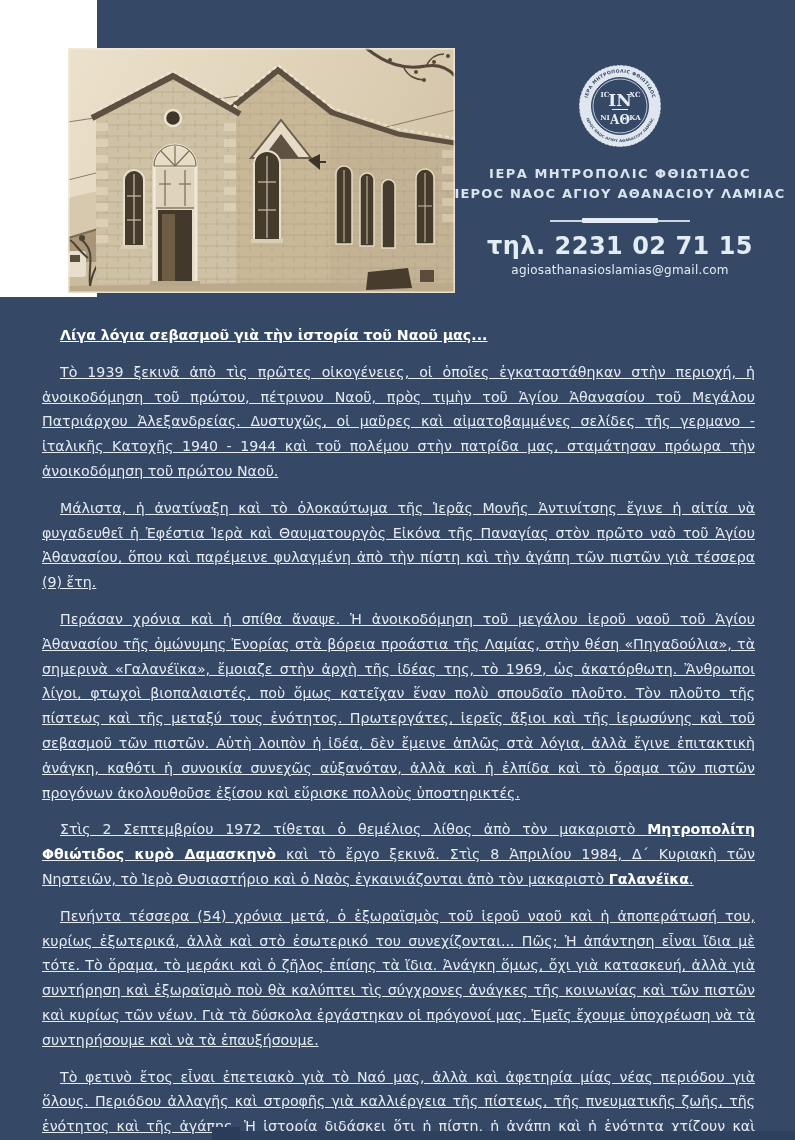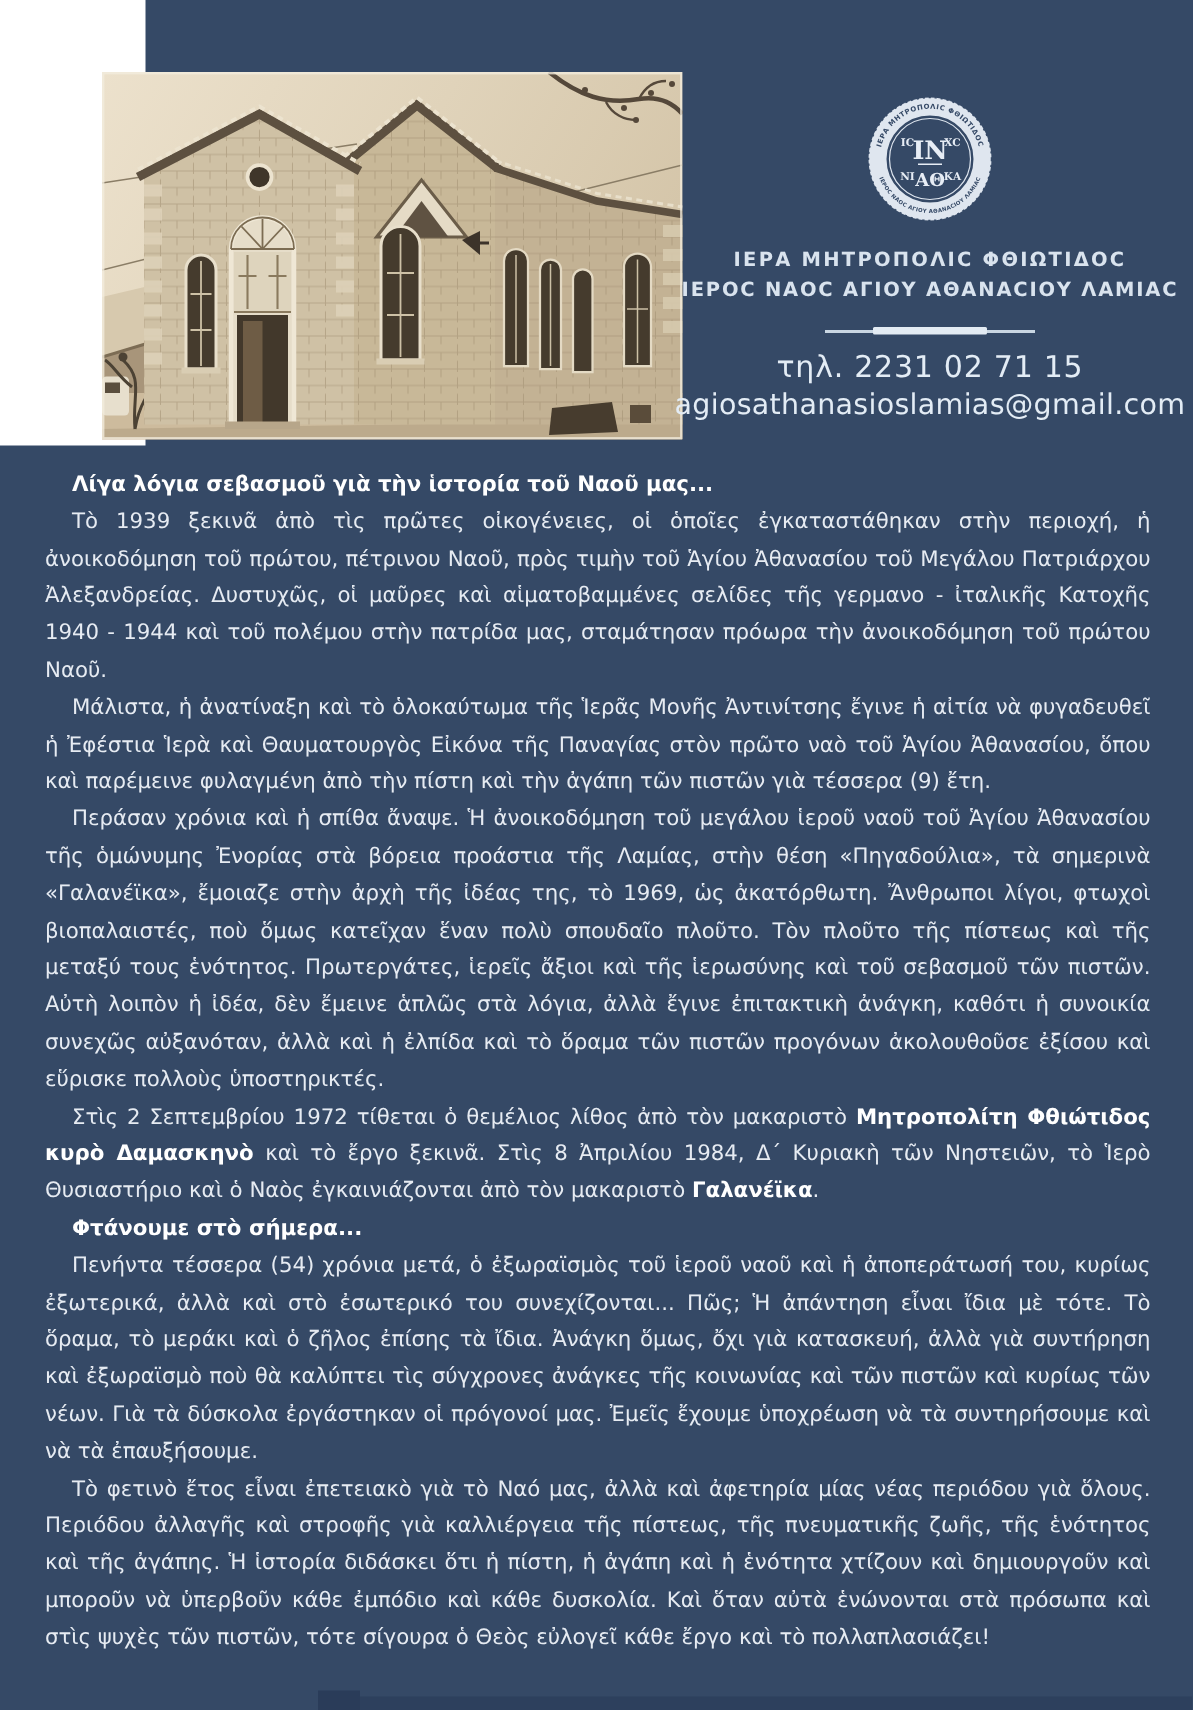--- a/index.html
+++ b/index.html
@@ -32,35 +32,35 @@
     margin-top:5px;font-size:13px;font-weight:bold;letter-spacing:1.2px;
     color:#d9e3ee;
   }
   .divider{
     margin:17px auto 0 auto;width:140px;height:5px;
     display:flex;align-items:center;justify-content:center;
   }
   .divider .thin{flex:1;height:2px;background:#c9d6e2;}
   .divider .thick{width:76px;height:5px;background:#e3ebf3;border-radius:1px;}
   .phone-line{
-    margin-top:9px;font-size:20px;font-weight:400;letter-spacing:0.5px;
+    margin-top:9px;font-size:24px;font-weight:700;letter-spacing:0.5px;
     color:#e3ecf5;
   }
   .email-line{
-    margin-top:3px;font-size:19px;font-weight:500;letter-spacing:0.2px;
+    margin-top:3px;font-size:12px;font-weight:500;letter-spacing:0.2px;
     color:#e3ecf5;
   }
   
   .article{
     position:absolute;left:30px;top:311px;width:737px;
     font-size:14.2px;line-height:24.8px;
     color:#e6ebf2;text-align:justify;
   }
   .article p,.article h2,.article h3{
-    margin:0;text-indent:18px;font-size:inherit;line-height:inherit;
+    margin:12px;text-indent:18px;font-size:inherit;line-height:inherit;text-decoration:underline;
   }
   .article h2,.article h3{font-weight:bold;color:#ffffff;text-align:left;}
   .article b{color:#ffffff;}
   
   .page-edge-shadow{
     position:absolute;left:212px;right:0;bottom:0;height:9px;
     background:#2d405d;
   }
   .page-edge-notch{
     position:absolute;left:212px;bottom:0;width:28px;height:13px;
@@ -278,20 +278,19 @@
   <div class="phone-line">τηλ. 2231 02 71 15</div>
   <div class="email-line">agiosathanasioslamias@gmail.com</div>
 </div>
 
 <div class="article">
   <h2>Λίγα λόγια σεβασμοῦ γιὰ τὴν ἱστορία τοῦ Ναοῦ μας...</h2>
   <p>Τὸ 1939 ξεκινᾶ ἀπὸ τὶς πρῶτες οἰκογένειες, οἱ ὁποῖες ἐγκαταστάθηκαν στὴν περιοχή, ἡ ἀνοικοδόμηση τοῦ πρώτου, πέτρινου Ναοῦ, πρὸς τιμὴν τοῦ Ἁγίου Ἀθανασίου τοῦ Μεγάλου Πατριάρχου Ἀλεξανδρείας. Δυστυχῶς, οἱ μαῦρες καὶ αἱματοβαμμένες σελίδες τῆς γερμανο - ἰταλικῆς Κατοχῆς 1940 - 1944 καὶ τοῦ πολέμου στὴν πατρίδα μας, σταμάτησαν πρόωρα τὴν ἀνοικοδόμηση τοῦ πρώτου Ναοῦ.</p>
   <p>Μάλιστα, ἡ ἀνατίναξη καὶ τὸ ὁλοκαύτωμα τῆς Ἱερᾶς Μονῆς Ἀντινίτσης ἔγινε ἡ αἰτία νὰ φυγαδευθεῖ ἡ Ἐφέστια Ἱερὰ καὶ Θαυματουργὸς Εἰκόνα τῆς Παναγίας στὸν πρῶτο ναὸ τοῦ Ἁγίου Ἀθανασίου, ὅπου καὶ παρέμεινε φυλαγμένη ἀπὸ τὴν πίστη καὶ τὴν ἀγάπη τῶν πιστῶν γιὰ τέσσερα (9) ἔτη.</p>
   <p>Περάσαν χρόνια καὶ ἡ σπίθα ἄναψε. Ἡ ἀνοικοδόμηση τοῦ μεγάλου ἱεροῦ ναοῦ τοῦ Ἁγίου Ἀθανασίου τῆς ὁμώνυμης Ἐνορίας στὰ βόρεια προάστια τῆς Λαμίας, στὴν θέση «Πηγαδούλια», τὰ σημερινὰ «Γαλανέϊκα», ἔμοιαζε στὴν ἀρχὴ τῆς ἰδέας της, τὸ 1969, ὡς ἀκατόρθωτη. Ἄνθρωποι λίγοι, φτωχοὶ βιοπαλαιστές, ποὺ ὅμως κατεῖχαν ἕναν πολὺ σπουδαῖο πλοῦτο. Τὸν πλοῦτο τῆς πίστεως καὶ τῆς μεταξύ τους ἑνότητος. Πρωτεργάτες, ἱερεῖς ἄξιοι καὶ τῆς ἱερωσύνης καὶ τοῦ σεβασμοῦ τῶν πιστῶν. Αὐτὴ λοιπὸν ἡ ἰδέα, δὲν ἔμεινε ἁπλῶς στὰ λόγια, ἀλλὰ ἔγινε ἐπιτακτικὴ ἀνάγκη, καθότι ἡ συνοικία συνεχῶς αὐξανόταν, ἀλλὰ καὶ ἡ ἐλπίδα καὶ τὸ ὅραμα τῶν πιστῶν προγόνων ἀκολουθοῦσε ἐξίσου καὶ εὕρισκε πολλοὺς ὑποστηρικτές.</p>
   <p><span>Στὶς 2 Σεπτεμβρίου 1972 τίθεται ὁ θεμέλιος λίθος ἀπὸ τὸν μακαριστὸ </span><b>Μητροπολίτη Φθιώτιδος κυρὸ Δαμασκηνὸ</b><span> καὶ τὸ ἔργο ξεκινᾶ. Στὶς 8 Ἀπριλίου 1984, Δ΄ Κυριακὴ τῶν Νηστειῶν, τὸ Ἱερὸ Θυσιαστήριο καὶ ὁ Ναὸς ἐγκαινιάζονται ἀπὸ τὸν μακαριστὸ </span><b>Γαλανέϊκα</b><span>.</span></p>
-  <h2>Φτάνουμε στὸ σήμερα...</h2>
   <p>Πενήντα τέσσερα (54) χρόνια μετά, ὁ ἐξωραϊσμὸς τοῦ ἱεροῦ ναοῦ καὶ ἡ ἀποπεράτωσή του, κυρίως ἐξωτερικά, ἀλλὰ καὶ στὸ ἐσωτερικό του συνεχίζονται... Πῶς; Ἡ ἀπάντηση εἶναι ἴδια μὲ τότε. Τὸ ὅραμα, τὸ μεράκι καὶ ὁ ζῆλος ἐπίσης τὰ ἴδια. Ἀνάγκη ὅμως, ὄχι γιὰ κατασκευή, ἀλλὰ γιὰ συντήρηση καὶ ἐξωραϊσμὸ ποὺ θὰ καλύπτει τὶς σύγχρονες ἀνάγκες τῆς κοινωνίας καὶ τῶν πιστῶν καὶ κυρίως τῶν νέων. Γιὰ τὰ δύσκολα ἐργάστηκαν οἱ πρόγονοί μας. Ἐμεῖς ἔχουμε ὑποχρέωση νὰ τὰ συντηρήσουμε καὶ νὰ τὰ ἐπαυξήσουμε.</p>
   <p>Τὸ φετινὸ ἔτος εἶναι ἐπετειακὸ γιὰ τὸ Ναό μας, ἀλλὰ καὶ ἀφετηρία μίας νέας περιόδου γιὰ ὅλους. Περιόδου ἀλλαγῆς καὶ στροφῆς γιὰ καλλιέργεια τῆς πίστεως, τῆς πνευματικῆς ζωῆς, τῆς ἑνότητος καὶ τῆς ἀγάπης. Ἡ ἱστορία διδάσκει ὅτι ἡ πίστη, ἡ ἀγάπη καὶ ἡ ἑνότητα χτίζουν καὶ δημιουργοῦν καὶ μποροῦν νὰ ὑπερβοῦν κάθε ἐμπόδιο καὶ κάθε δυσκολία. Καὶ ὅταν αὐτὰ ἑνώνονται στὰ πρόσωπα καὶ στὶς ψυχὲς τῶν πιστῶν, τότε σίγουρα ὁ Θεὸς εὐλογεῖ κάθε ἔργο καὶ τὸ πολλαπλασιάζει!</p>
 
 </div>
 
 <div class="page-edge-shadow"></div>
 <div class="page-edge-notch"></div>
 
 </body></html>

